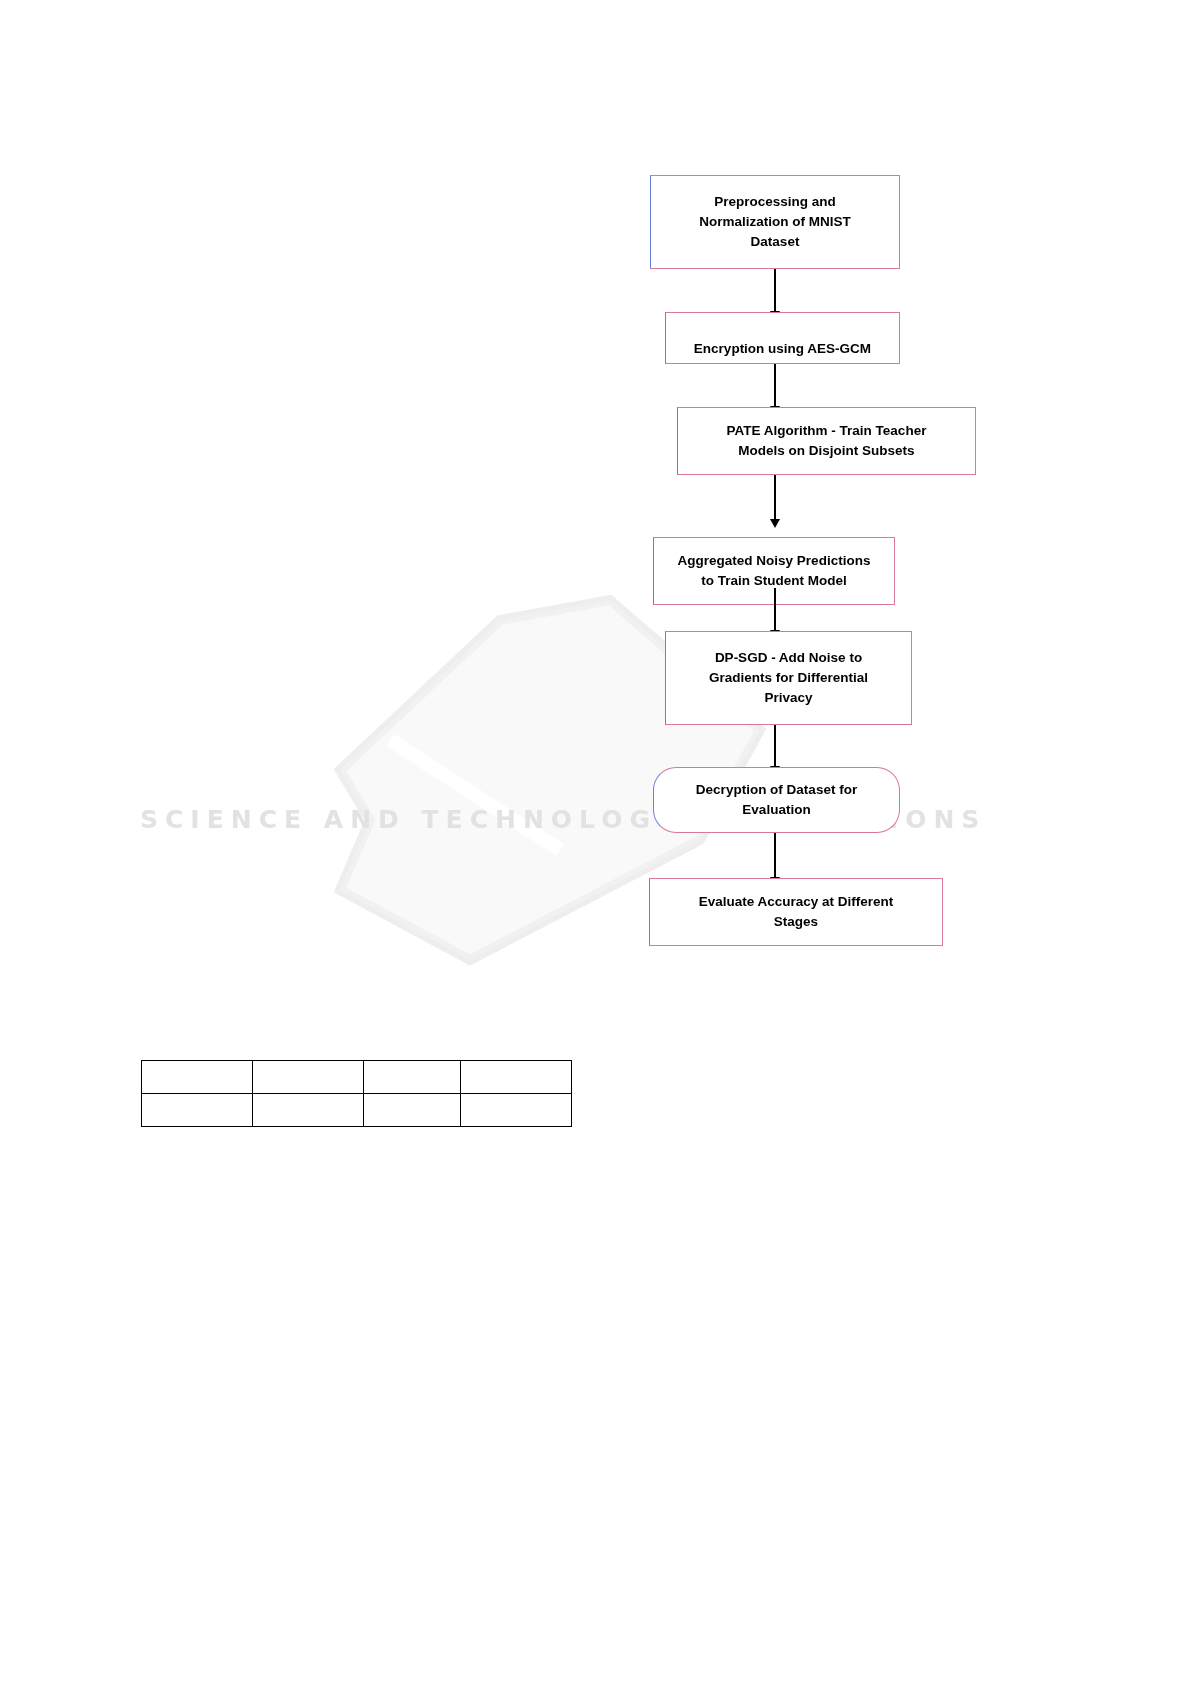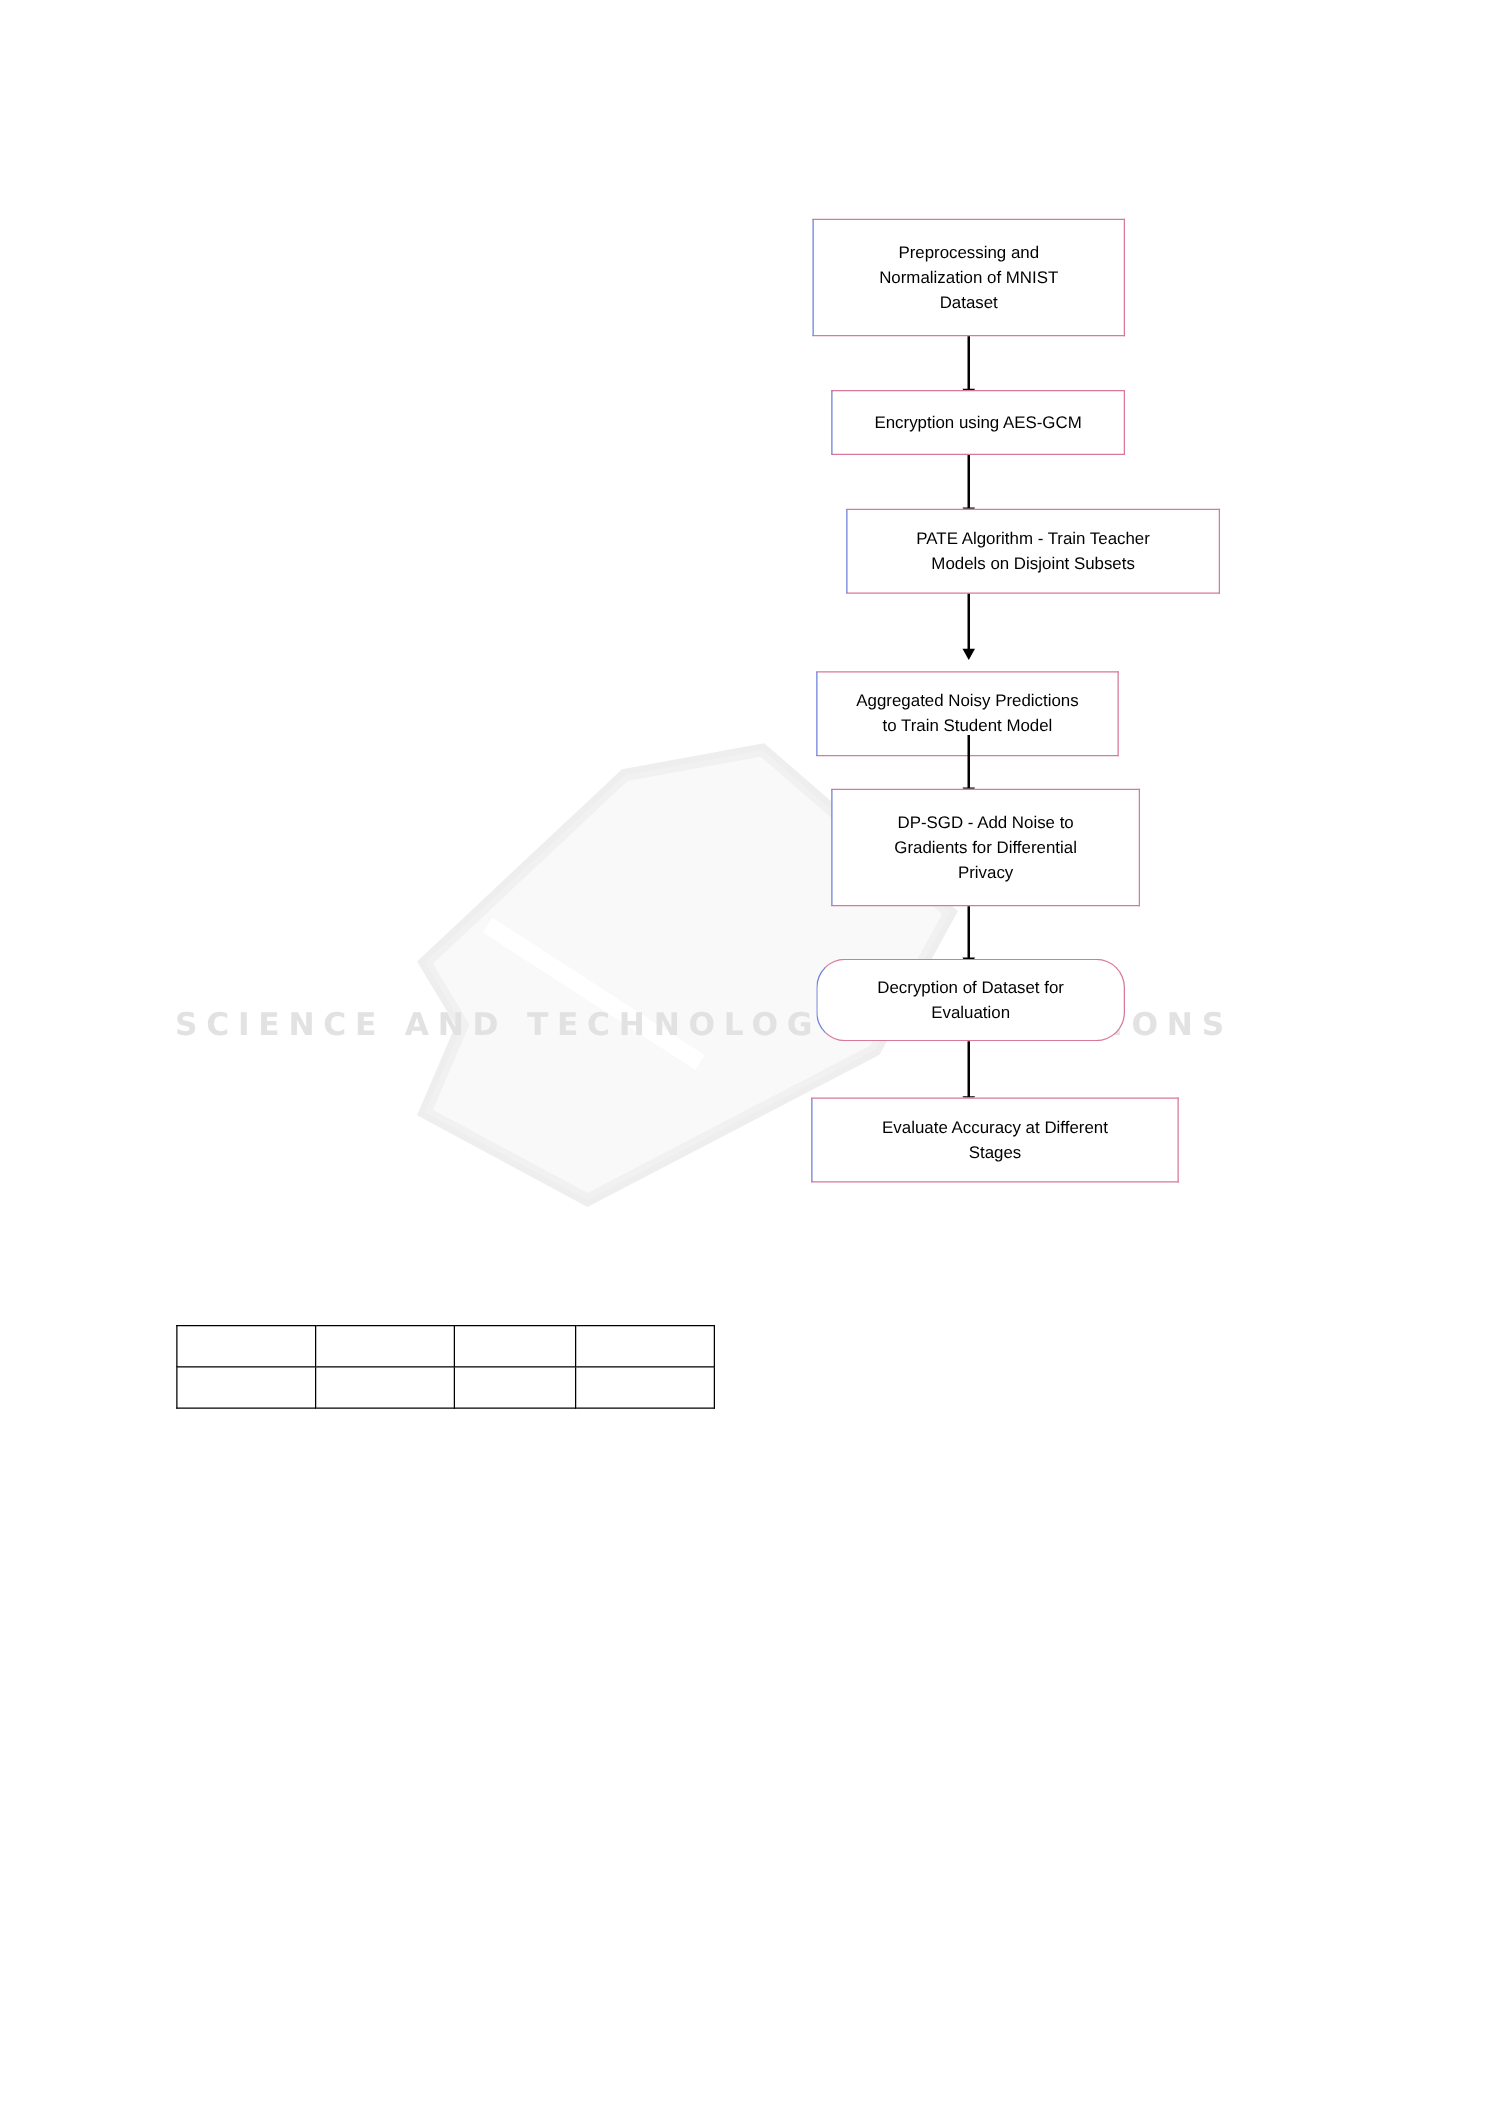--- a/index.html
+++ b/index.html
@@ -70,20 +70,21 @@
     border-bottom-color: #d8789c;
     border-right-color: #d8789c;
     display: flex;
     align-items: center;
     justify-content: center;
     text-align: center;
     font-size: 13.5px;
     line-height: 20px;
     color: #000000;
     padding: 4px 10px;
+    font-weight: bold;
   }
   .flow-node .node-text {
     display: block;
     white-space: pre-line;
   }
   .flow-arrow {
     position: absolute;
     width: 2px;
     background: #000000;
   }
@@ -129,21 +130,21 @@
 
 <div id="flowchart">
 
   <div class="flow-node" style="left:5px; top:0px; width:250px; height:94px;">
     <span class="node-text">Preprocessing and
 Normalization of MNIST
 Dataset</span>
   </div>
   <div class="flow-arrow" style="left:129px; top:94px; height:43px;"></div>
 
-  <div class="flow-node" style="left:20px; top:137px; width:235px; height:52px;">
+  <div class="flow-node" style="left:20px; top:137px; width:235px; height:52px;align-items:flex-end;">
     <span class="node-text">Encryption using AES-GCM</span>
   </div>
   <div class="flow-arrow" style="left:129px; top:189px; height:43px;"></div>
 
   <div class="flow-node" style="left:8px; top:232px; width:299px; height:68px;margin-left:24px;">
     <span class="node-text">PATE Algorithm - Train Teacher
 Models on Disjoint Subsets</span>
   </div>
   <div class="flow-arrow" style="left:129px; top:300px; height:45px;"></div>
 

